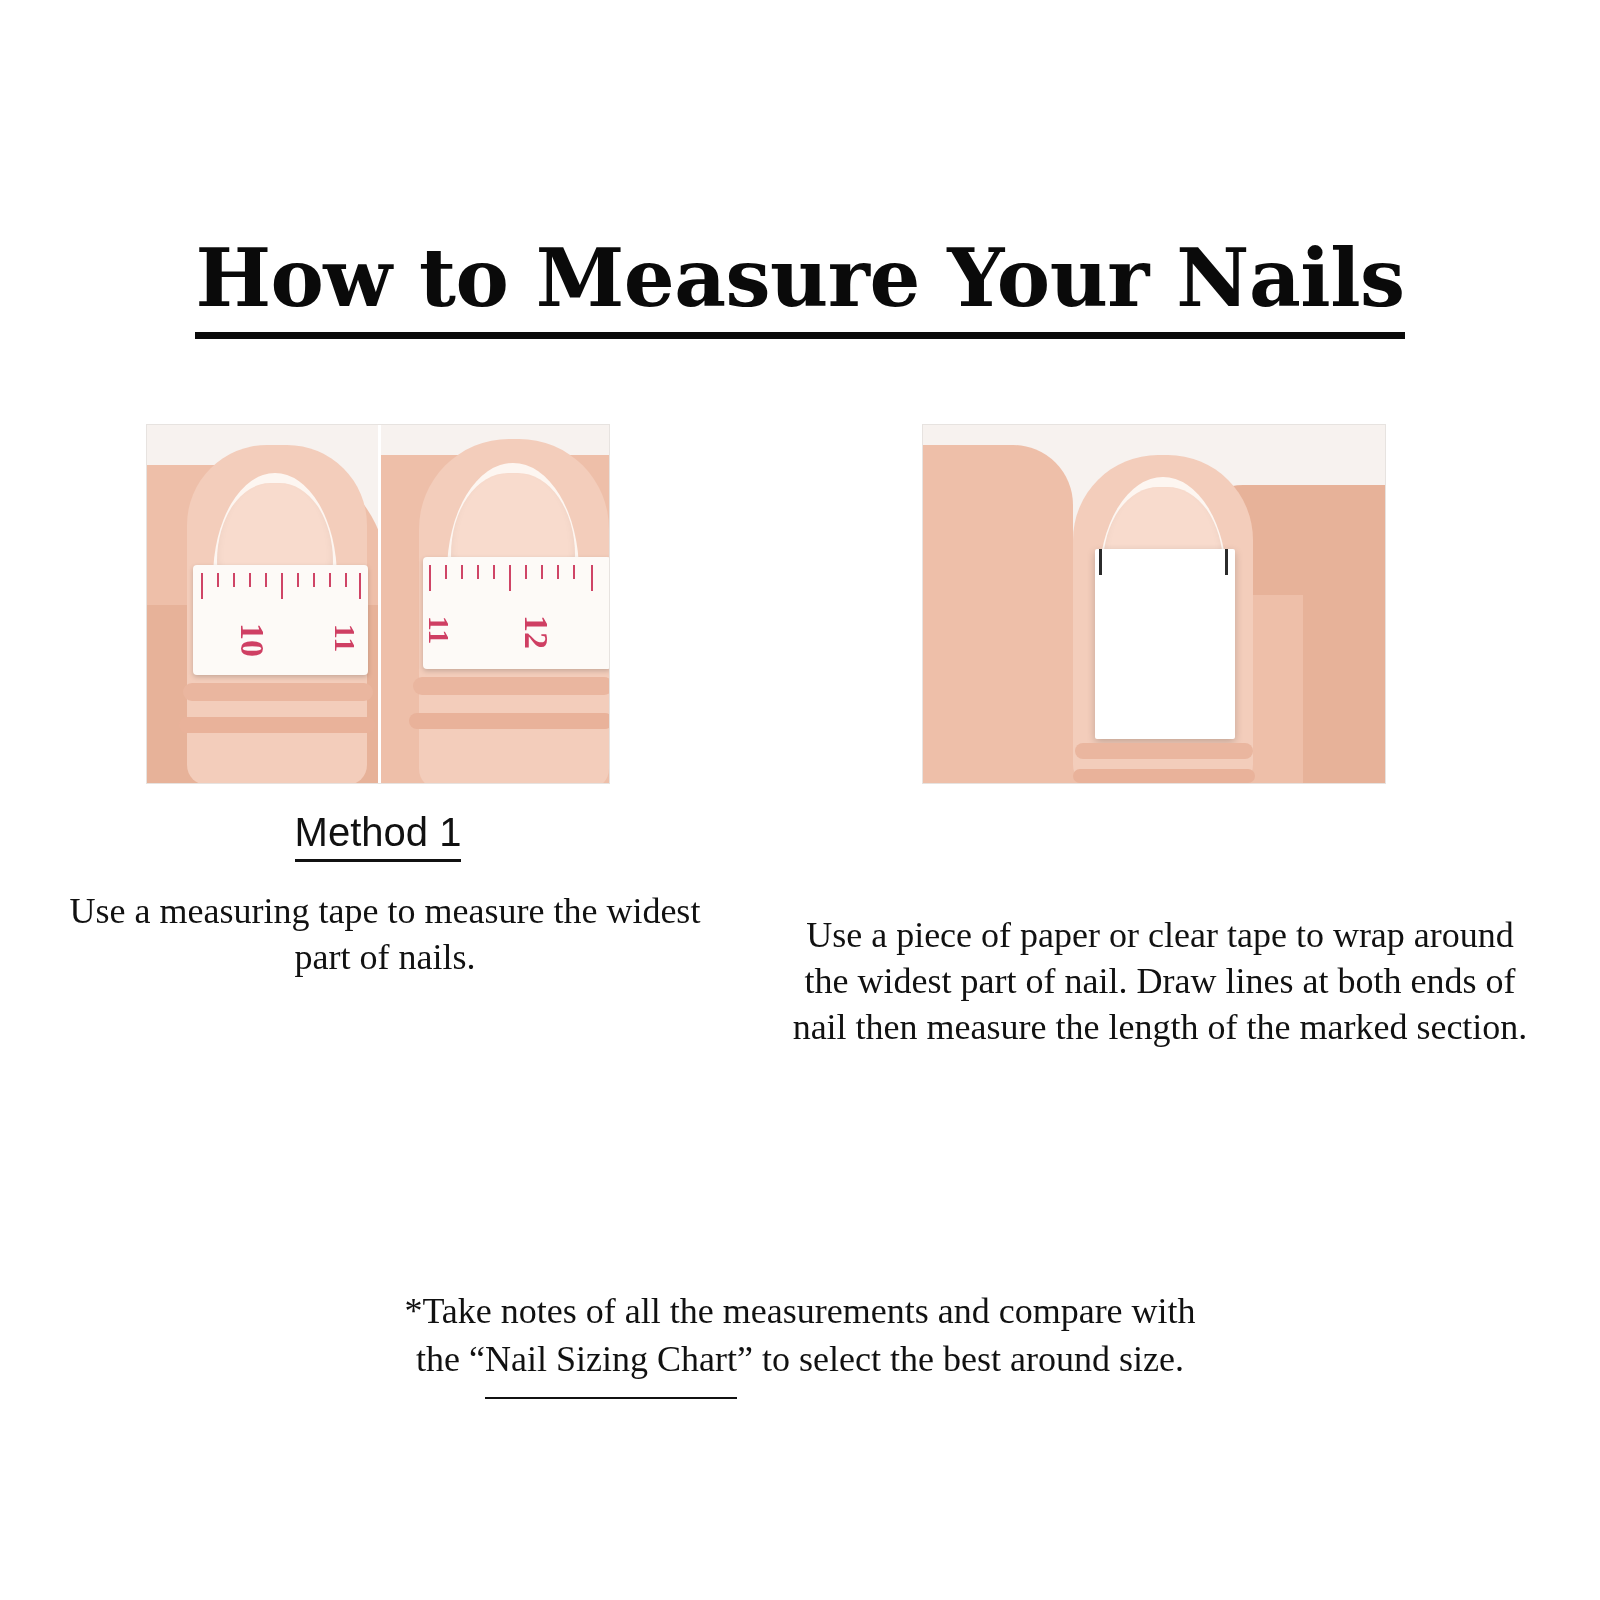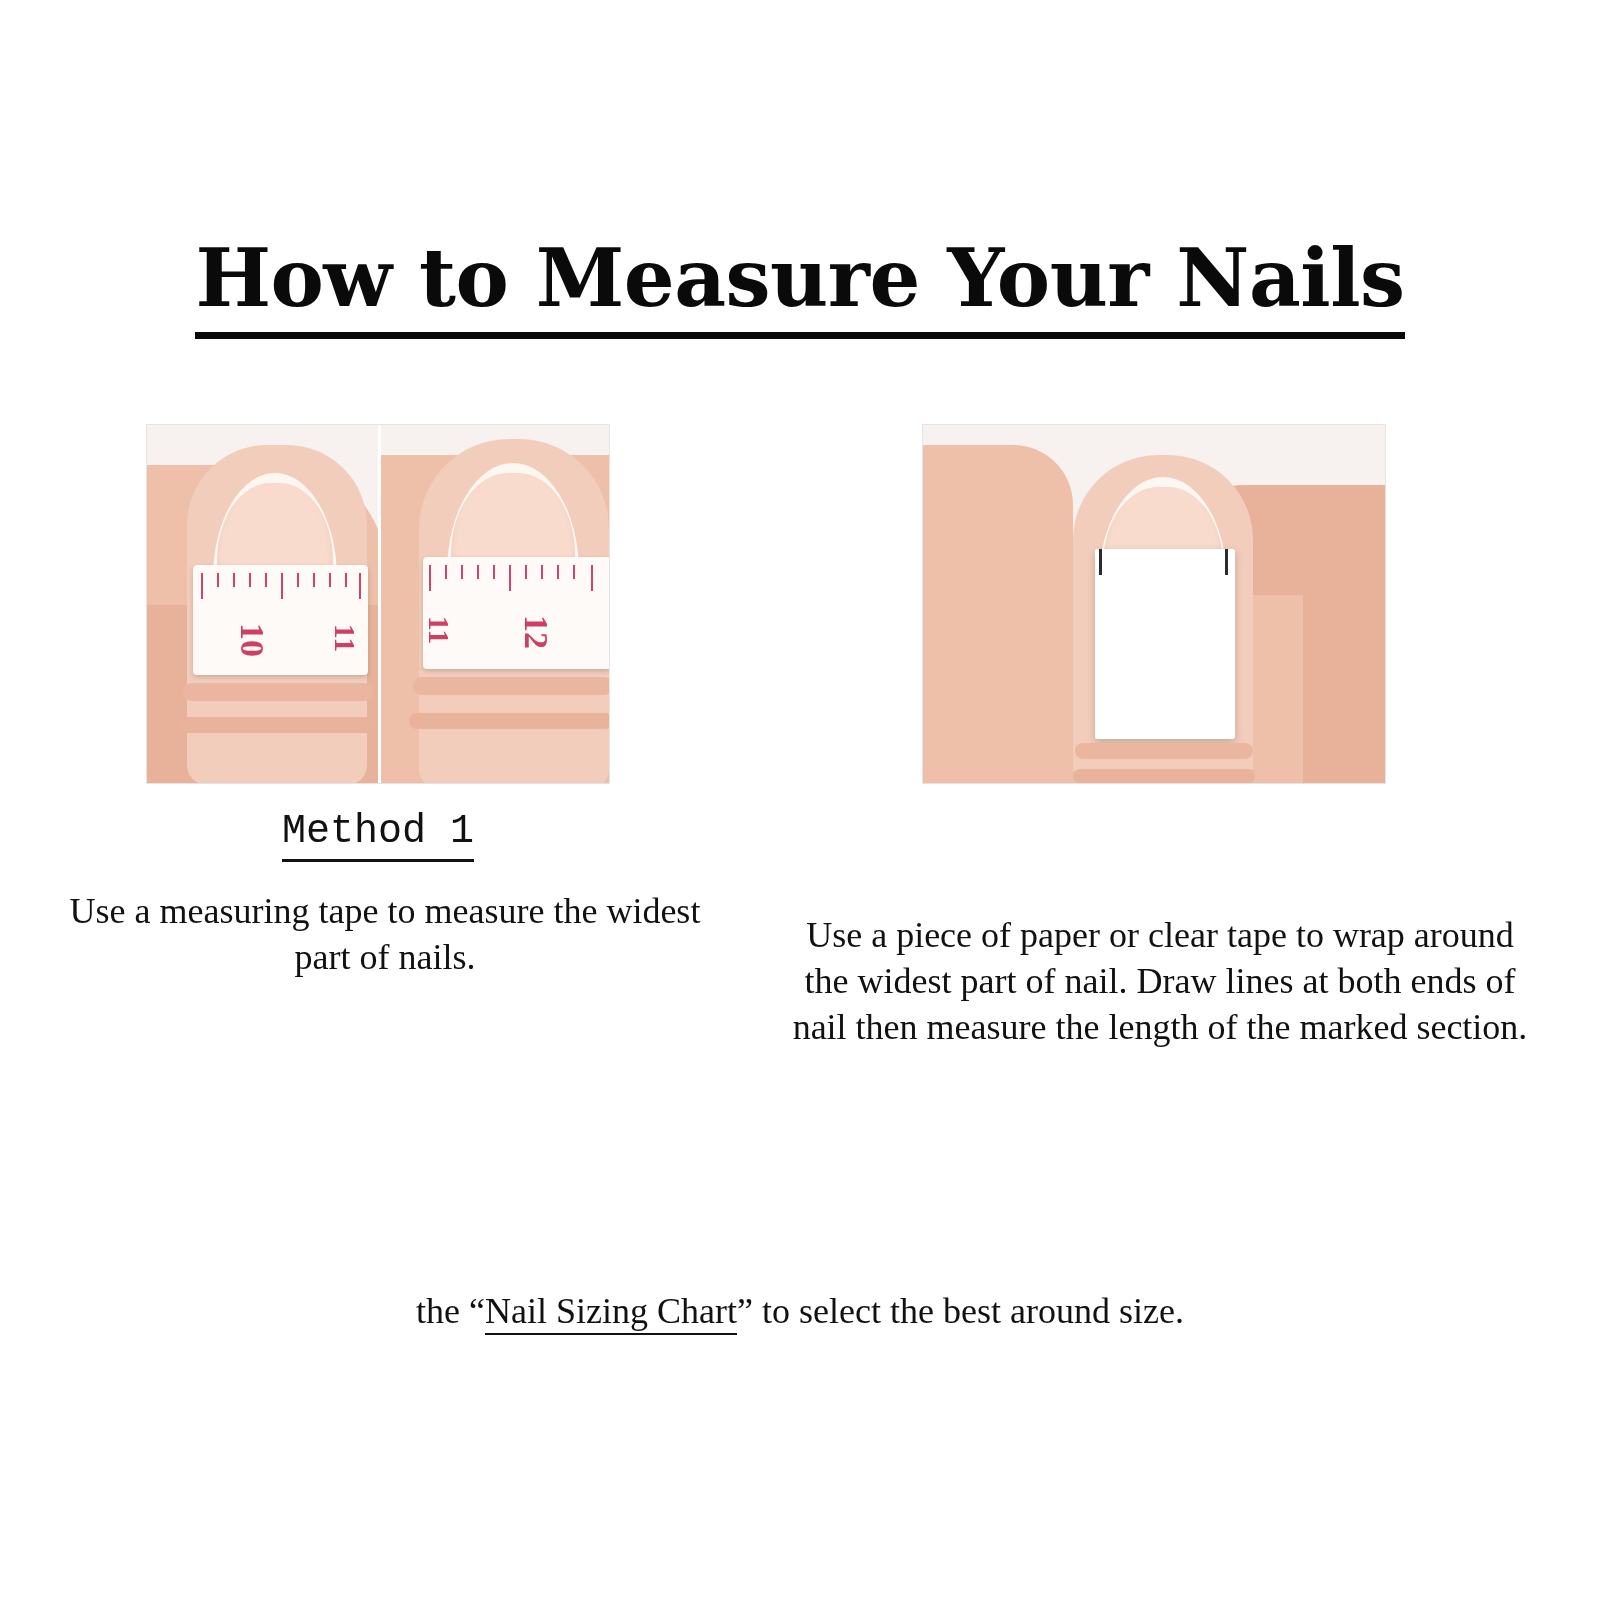--- a/index.html
+++ b/index.html
@@ -132,21 +132,21 @@
 
   
   .caption-wrap {
     position: absolute;
     text-align: center;
   }
   .caption-wrap.left  { top: 810px; left: 146px;  width: 464px; }
   .caption-wrap.right { top: 810px; left: 922px;  width: 464px; }
   .method-label {
     display: inline-block;
-    font-family: Liberation Mono, monospace;
+    font-family: Liberation Sans, sans-serif;
     font-size: 40px;
     line-height: 1.1;
     color: #111111;
     padding-bottom: 5px;
     border-bottom: 3px solid #111111;
   }
 
   .body-text {
     position: absolute;
     text-align: center;
@@ -165,21 +165,21 @@
     left: 200px;
     width: 1200px;
     text-align: center;
     font-family: "Liberation Serif", serif;
     font-size: 36px;
     line-height: 1.32;
     color: #111111;
   }
   .underline-term {
     border-bottom: 2px solid #111111;
-    padding-bottom: 2px;
+    padding-bottom: 18px;
     font-family: Liberation Serif, serif;
   }
   .nowrap { white-space: nowrap; }
 </style>
 </head>
 <body>
 
 <div class="page">
 
   <div class="title-wrap">
@@ -270,18 +270,19 @@
   </div>
 
   <div class="caption-wrap left">
     <div class="method-label">Method 1</div>
   </div>
 
   <div class="body-text right">Use a piece of paper  or clear tape to wrap around the widest part of nail. Draw lines at both ends of nail then measure the length of the marked section.</div>
   <div class="body-text left">Use a measuring tape to measure the widest part of nails.</div>
 
   <div class="footnote">
+    <div>*Take notes of all the measurements and compare with</div>
     <div class="nowrap">
       <span>the “</span><span class="underline-term">Nail Sizing Chart</span><span>” to select the best around size.</span>
     </div>
   </div>
 
 </div>
 
 </body></html>

